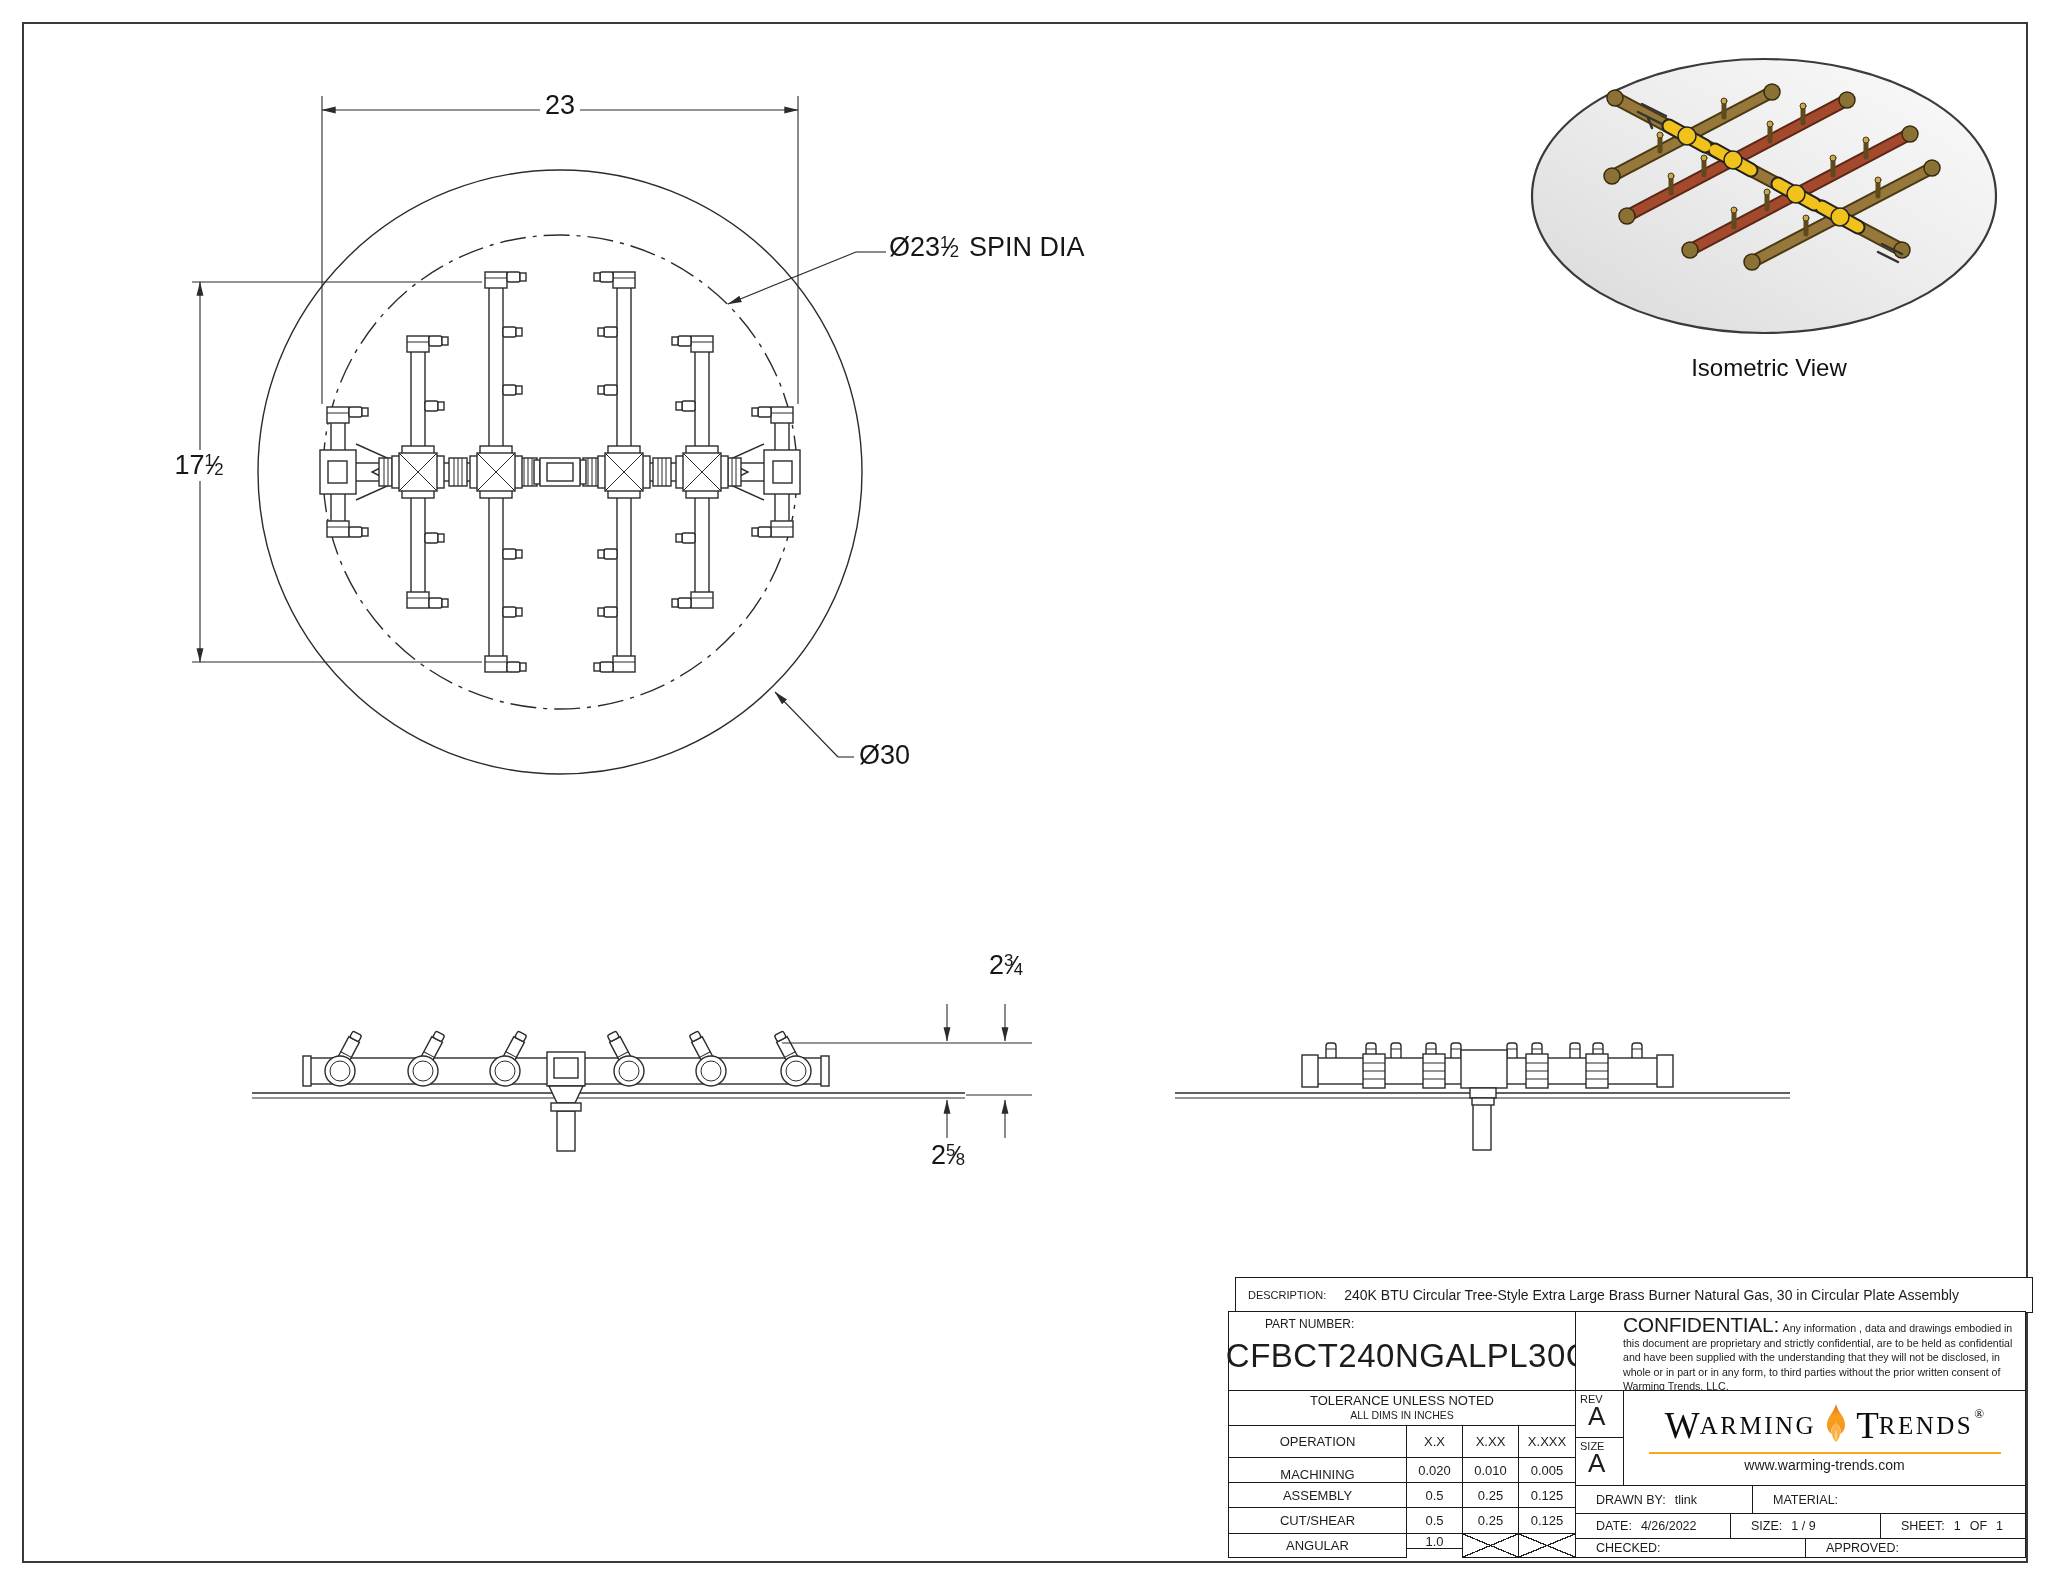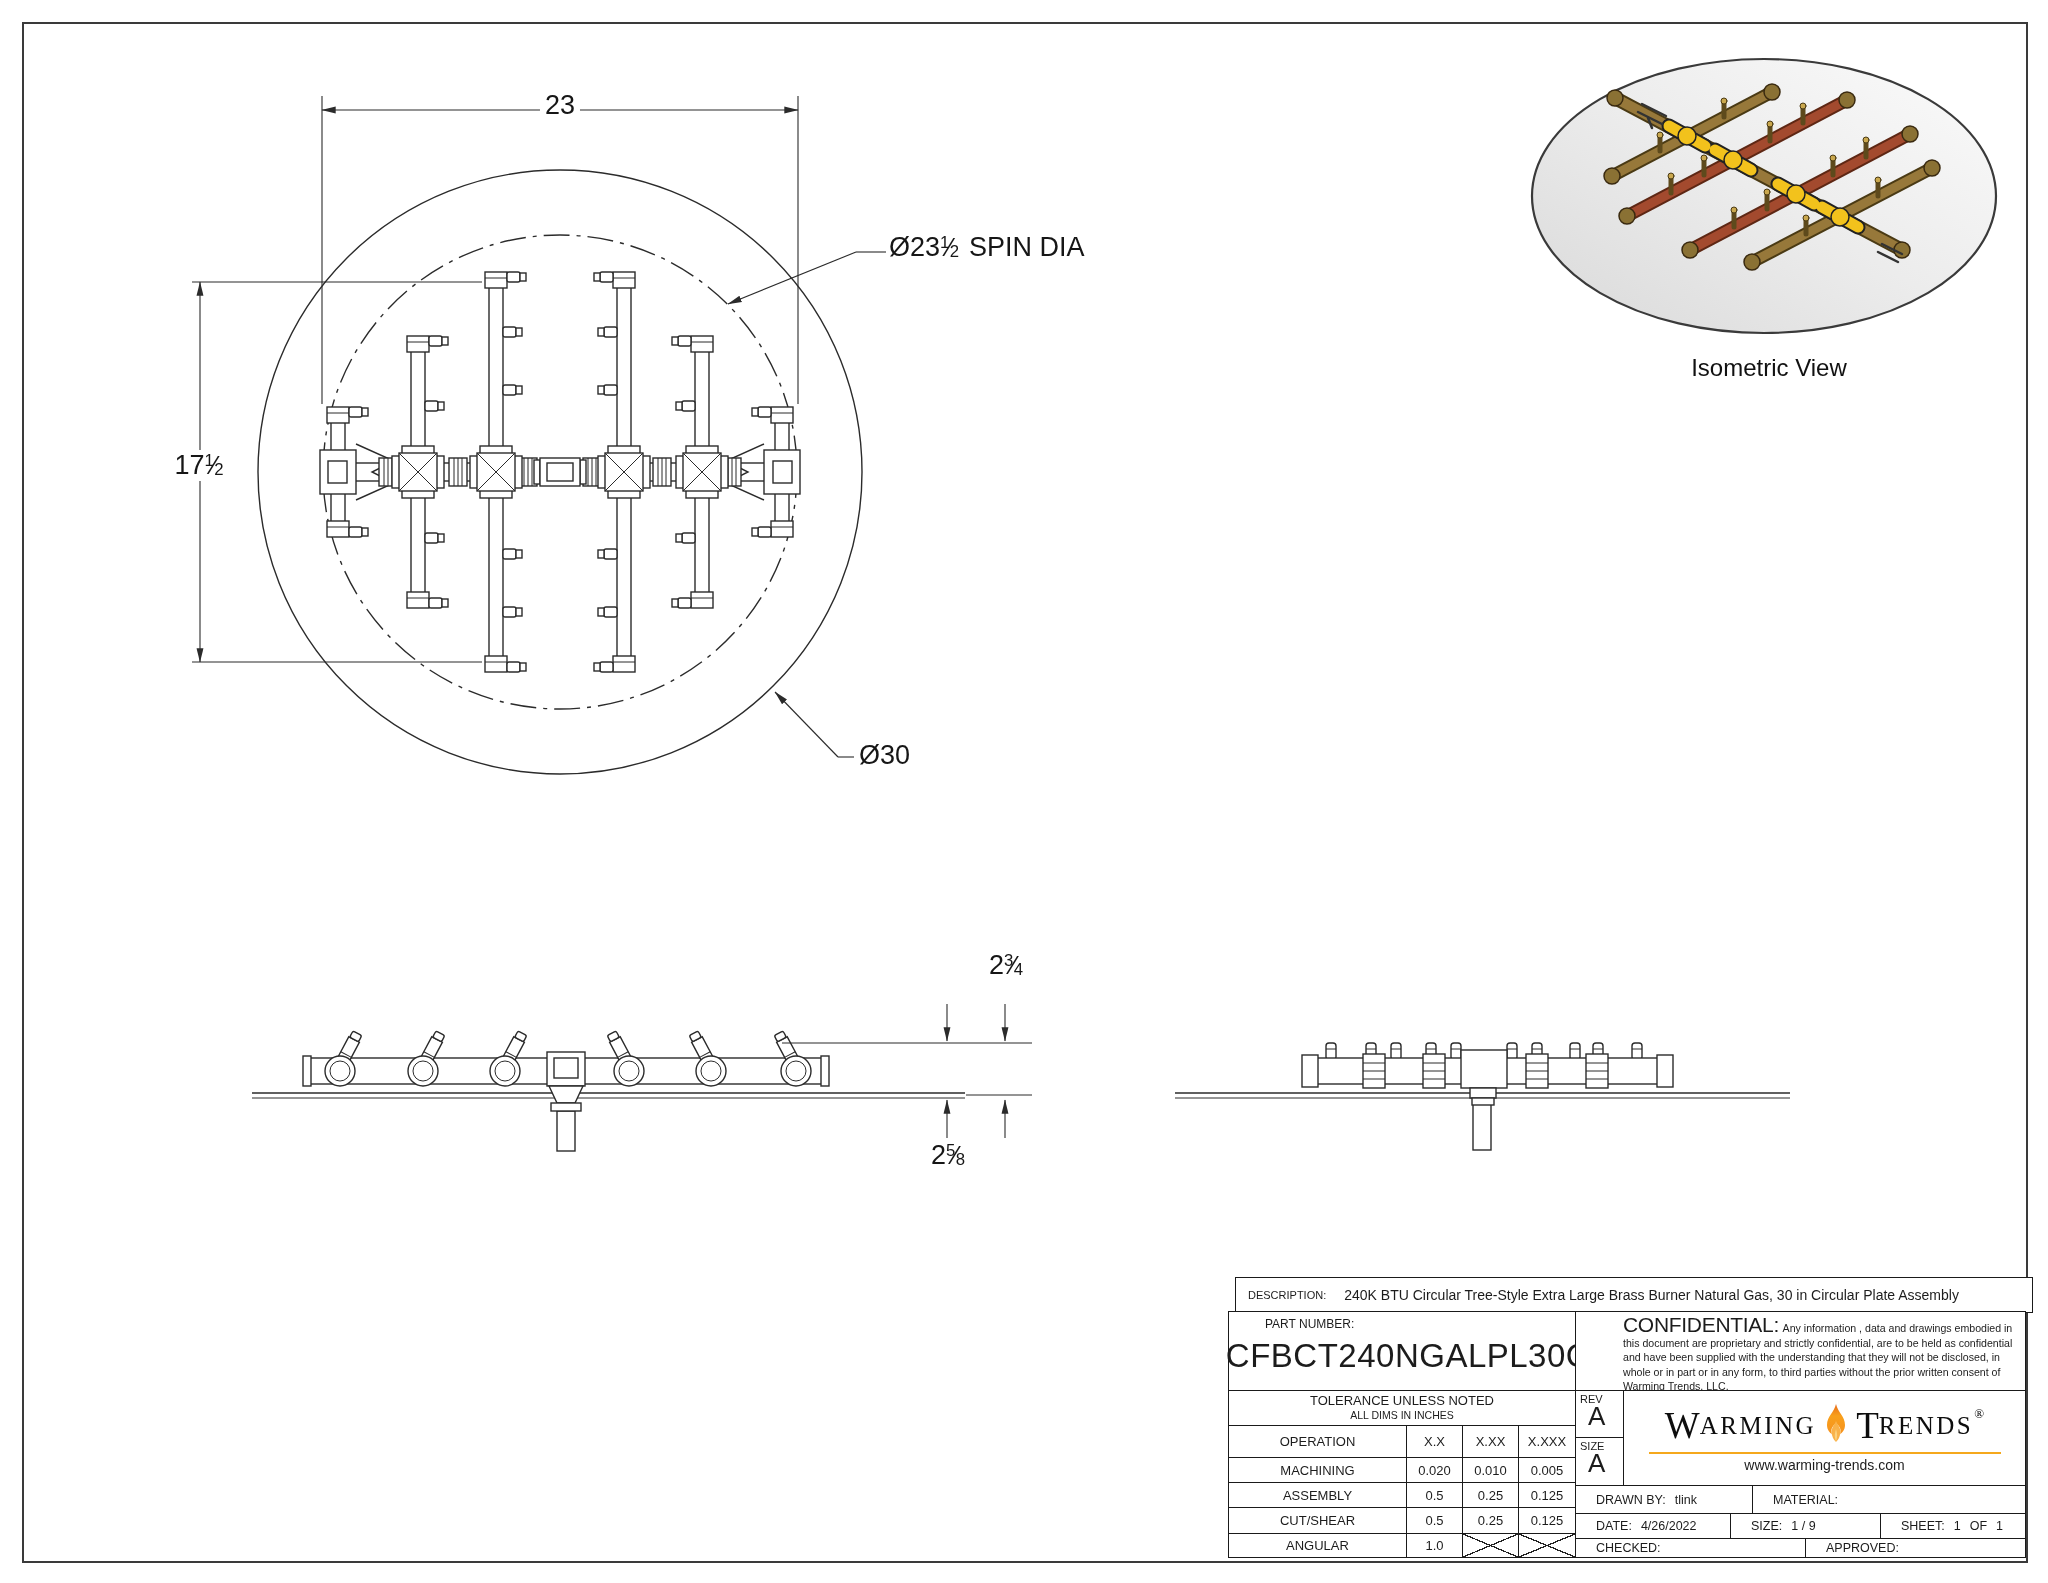--- a/index.html
+++ b/index.html
@@ -408,21 +408,21 @@
     <div class="cell tcell" style="left:178px;top:148px;width:57px;height:33px;">
         <span>X.X</span>
       </div>
     <div class="cell tcell" style="left:234px;top:148px;width:57px;height:33px;align-items:center;">
         <span>X.XX</span>
       </div>
     <div class="cell tcell" style="left:290px;top:148px;width:58px;height:33px;">
         <span>X.XXX</span>
       </div>
 
-    <div class="cell tcell" style="left:0;top:180px;width:179px;height:26px;">
+    <div class="cell tcell" style="left:0;top:180px;width:179px;height:26px;align-items:flex-end;">
         <span>MACHINING</span>
       </div>
     <div class="cell tcell" style="left:178px;top:180px;width:57px;height:26px;">
         <span>0.020</span>
       </div>
     <div class="cell tcell" style="left:234px;top:180px;width:57px;height:26px;">
         <span>0.010</span>
       </div>
     <div class="cell tcell" style="left:290px;top:180px;width:58px;height:26px;">
         <span>0.005</span>
@@ -450,21 +450,21 @@
     <div class="cell tcell" style="left:234px;top:230px;width:57px;height:27px;">
         <span>0.25</span>
       </div>
     <div class="cell tcell" style="left:290px;top:230px;width:58px;height:27px;">
         <span>0.125</span>
       </div>
 
     <div class="cell tcell" style="left:0;top:256px;width:179px;height:25px;">
         <span>ANGULAR</span>
       </div>
-    <div class="cell tcell" style="left:178px;top:256px;width:57px;height:25px;">
+    <div class="cell tcell" style="left:178px;top:256px;width:57px;height:16px;">
         <span>1.0</span>
       </div>
     <div class="cell tcell xcell" style="left:234px;top:256px;width:57px;height:25px;">
         <span></span>
       </div>
     <div class="cell tcell xcell" style="left:290px;top:256px;width:58px;height:25px;">
         <span></span>
       </div>
 
     <div class="cell revsize" style="left:347px;top:113px;width:49px;height:48px;">

